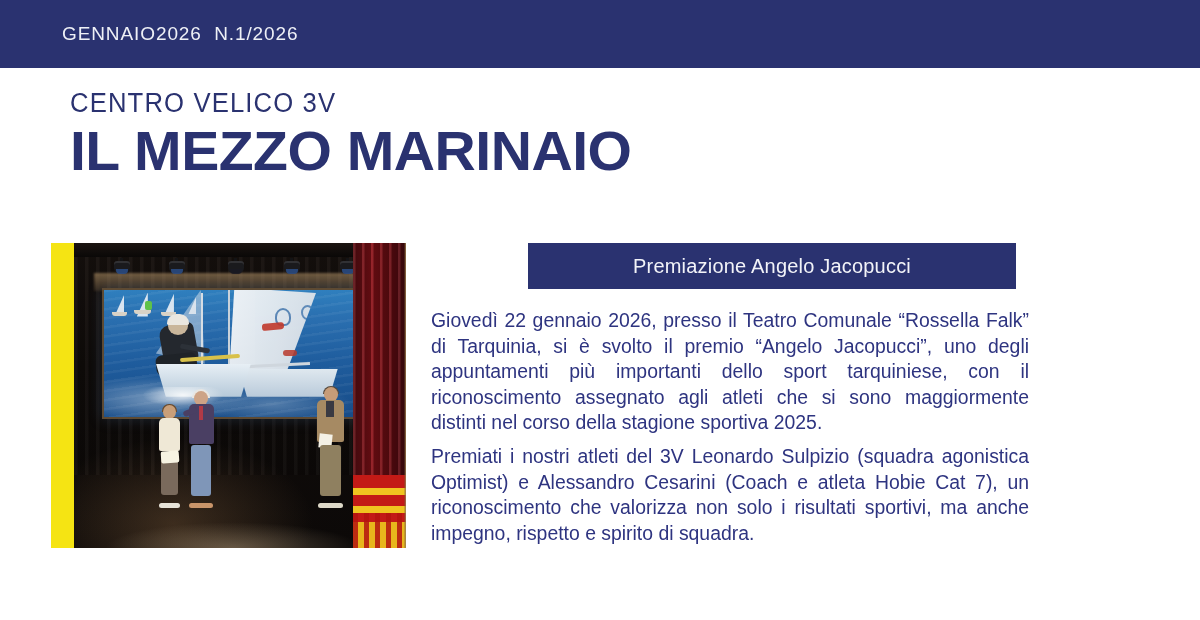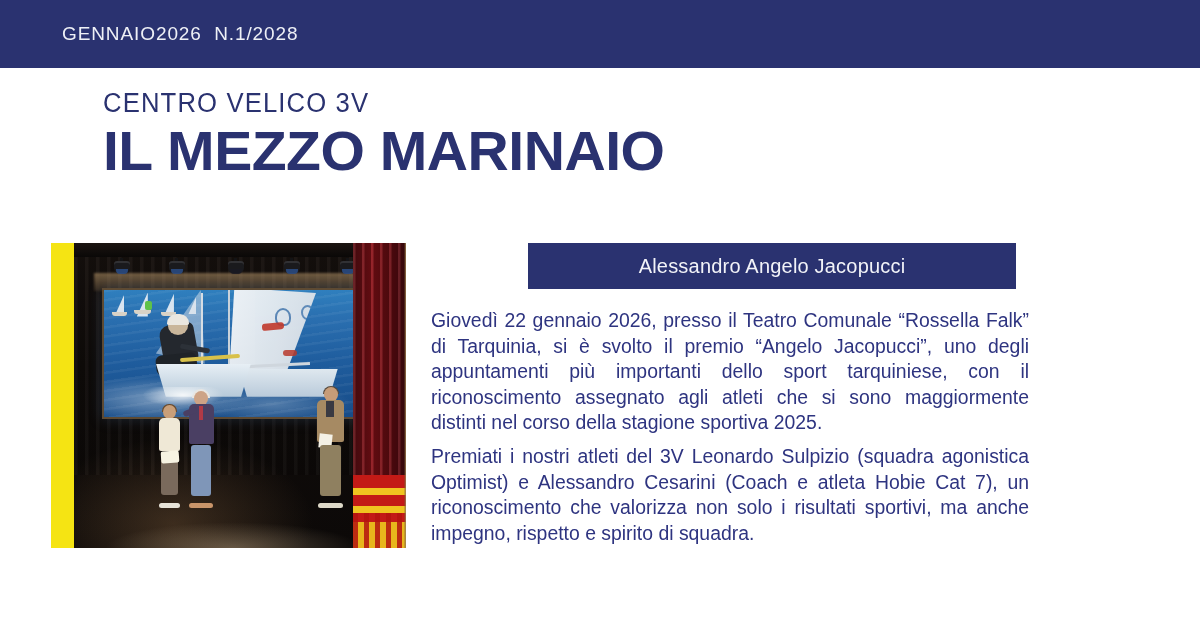--- a/index.html
+++ b/index.html
@@ -20,21 +20,21 @@
     background:#2a3270;
   }
   .topbar-text {
     position:absolute; left:62px; top:23px;
     color:#eef0f6;
     font-size:19px; letter-spacing:.9px; font-weight:400;
     white-space:pre;
   }
 
   
-  .masthead { position:absolute; left:70px; top:88px;margin-left:33px; }
+  .masthead { position:absolute; left:70px; top:88px; }
   .kicker {
     color:#2a3270;
     font-size:27px; font-weight:400; letter-spacing:1.2px;
     line-height:30px;
     transform:scaleX(.95); transform-origin:left center;
   }
   .mainTitle {
     color:#2a3270;
     font-size:56px; font-weight:700; letter-spacing:-.5px;
     line-height:62px; margin-top:2px;
@@ -326,21 +326,21 @@
     text-justify:inter-word;
   }
   .article p { margin:8px; }
 </style>
 </head>
 <body>
 
 <div class="page">
 
   <div class="topbar">
-    <div class="topbar-text">GENNAIO2026  N.1/2028</div>
+    <div class="topbar-text">GENNAIO2026  N.1/2026</div>
   </div>
 
   <div class="masthead">
     <div class="kicker">CENTRO VELICO 3V</div>
     <div class="mainTitle">IL MEZZO MARINAIO</div>
   </div>
 
   <div class="photo-wrap">
 
     <div class="yellow-band"></div>
@@ -447,20 +447,20 @@
           <div class="shoes"></div>
       </div>
 
       <div class="curtain">
         <div class="curtain-trim"></div>
         <div class="curtain-edge"></div>
       </div>
     </div>
   </div>
 
-  <div class="headline">Alessandro Angelo Jacopucci</div>
+  <div class="headline">Premiazione Angelo Jacopucci</div>
 
   <div class="article">
     <p>Giovedì 22 gennaio 2026, presso il Teatro Comunale “Rossella Falk” di Tarquinia, si è svolto il premio “Angelo Jacopucci”, uno degli appuntamenti più importanti dello sport tarquiniese, con il riconoscimento assegnato agli atleti che si sono maggiormente distinti nel corso della stagione sportiva 2025.</p>
     <p>Premiati i nostri atleti del 3V Leonardo Sulpizio (squadra agonistica Optimist) e Alessandro Cesarini (Coach e atleta Hobie Cat 7), un riconoscimento che valorizza non solo i risultati sportivi, ma anche impegno, rispetto e spirito di squadra.</p>
   </div>
 
 </div>
 
 </body></html>

